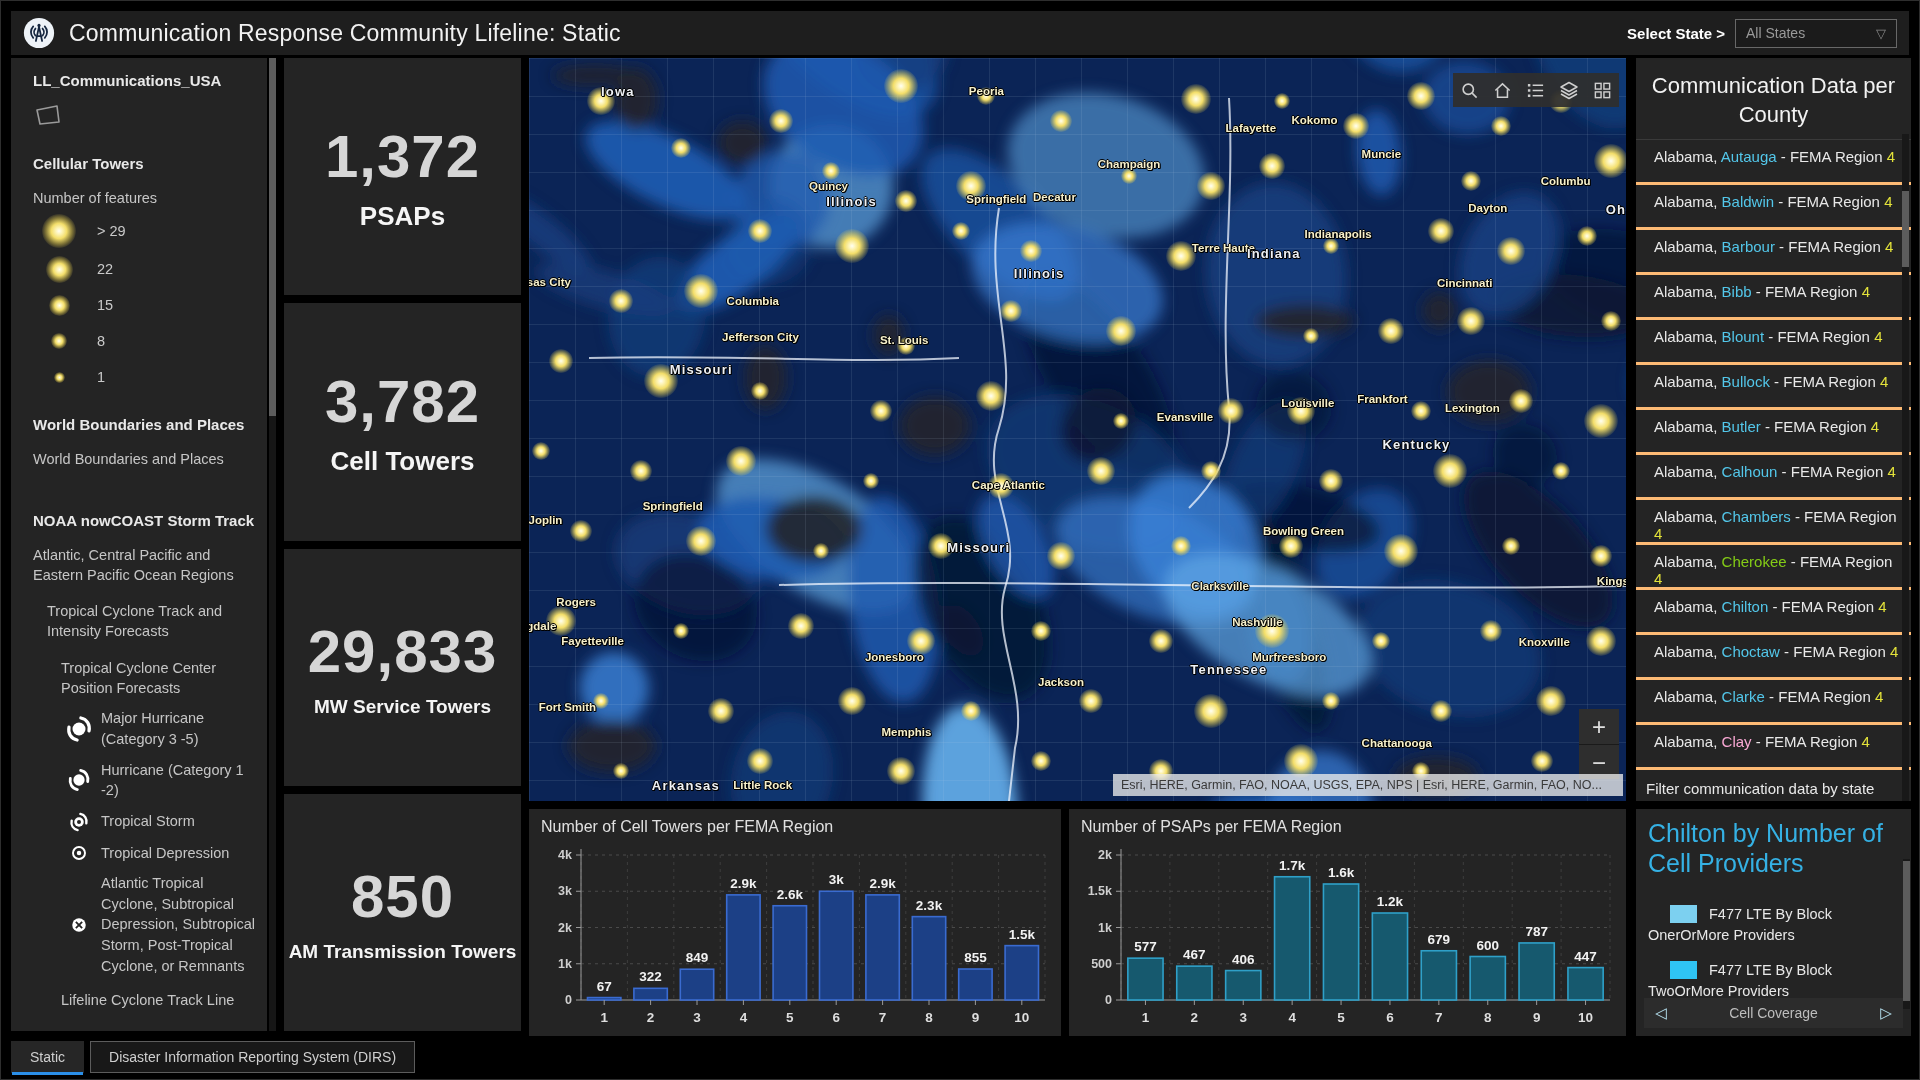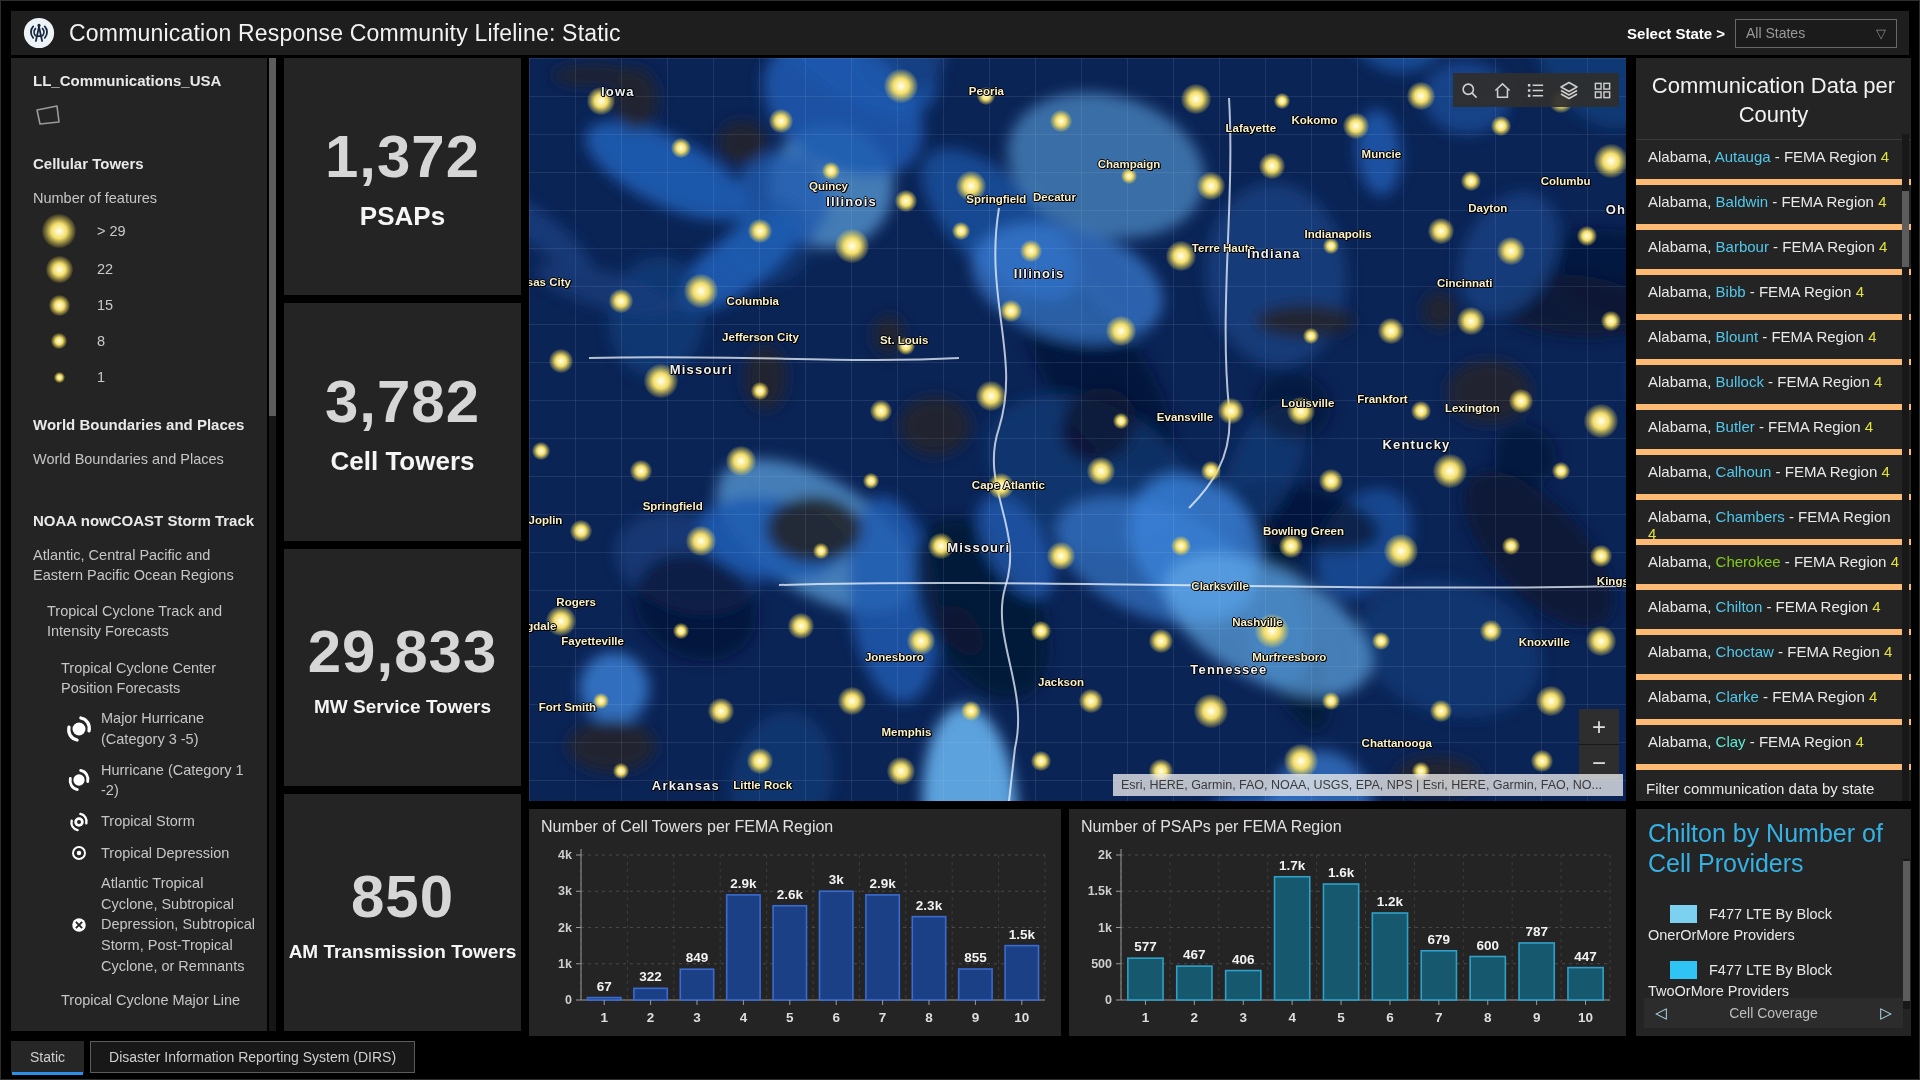--- a/index.html
+++ b/index.html
@@ -63,21 +63,21 @@
   .map-toolbar svg { display:block; }
   .zoom-ctrl { position:absolute; right:7px; bottom:22px; width:40px; background:#2e2e2e; }
   .zoom-btn { width:40px; height:35px; color:#e0e0e0; font-size:24px; line-height:35px; text-align:center; }
   .zoom-btn + .zoom-btn { border-top:1px solid #1a1a1a; }
   .attribution { position:absolute; right:3px; bottom:5px; width:510px; height:22px; background:rgba(235,235,235,.78);
     color:#3a3a3a; font-size:12.5px; line-height:22px; padding:0 8px; white-space:nowrap; overflow:hidden; }
 
   
   .county-title { color:#f2f2f2; font-size:22px; font-weight:400; text-align:center; padding:14px 10px 10px; line-height:1.3; }
   .county-list { border-top:1px solid #3a3a3a; }
-  .county-row { height:45px; padding:8px 10px 0 12px; border-bottom:6px solid #fdba74; font-size:15px; }
+  .county-row { height:45px; padding:8px 10px 0 18px; border-bottom:3px solid #fdba74; font-size:15px; }
   .county-row .st { color:#e8e8e8; } .county-row .cty { } .county-row .rg { }
   .county-footer { color:#e9e9e9; font-size:15px; line-height:1.5; padding:8px 10px; }
   .v-scroll { position:absolute; right:2px; width:7px; background:#181818; }
   .v-scroll .thumb { position:absolute; left:0; width:7px; background:#5c5c5c; }
 
   
   .chart-title { position:absolute; left:12px; top:9px; color:#e0e0e0; font-size:16px; }
   .chart-panel-1 svg, .chart-panel-2 svg { position:absolute; left:0; top:0; }
 
   
@@ -215,21 +215,21 @@
         <div class="storm-row">
           <div class="storm-icon-box">
             <svg width="18" height="18" viewBox="0 0 24 24">
               <circle cx="12" cy="12" r="9" fill="#fff"></circle>
               <path d="M7.8 7.8 L16.2 16.2 M16.2 7.8 L7.8 16.2" stroke="#242424" stroke-width="2.4"></path>
             </svg>
           </div>
           <div class="storm-label">Atlantic Tropical Cyclone, Subtropical Depression, Subtropical Storm, Post-Tropical Cyclone, or Remnants</div>
         </div>
       </div>
-    <div class="lg-text ind2" style="margin-top:14px;">Tropical Cyclone Major Line</div>
+    <div class="lg-text ind2" style="margin-top:14px;">Lifeline Cyclone Track Line</div>
   </div>
   <div class="sidebar-scroll">
       <div class="thumb"></div>
     </div>
 
   <div class="stats-col" id="stats">
       <div class="stat-panel">
         <div class="stat-value">1,372</div>
         <div class="stat-label big">PSAPs</div>
       </div>
@@ -554,21 +554,21 @@
         <div class="county-row"><span class="st">Alabama, </span><span class="cty" style="color:#53c7ea">Bibb</span><span class="st"> - FEMA Region </span><span class="rg" style="color:#e3e23a">4</span></div>
         <div class="county-row"><span class="st">Alabama, </span><span class="cty" style="color:#53c7ea">Blount</span><span class="st"> - FEMA Region </span><span class="rg" style="color:#e3e23a">4</span></div>
         <div class="county-row"><span class="st">Alabama, </span><span class="cty" style="color:#53c7ea">Bullock</span><span class="st"> - FEMA Region </span><span class="rg" style="color:#e3e23a">4</span></div>
         <div class="county-row"><span class="st">Alabama, </span><span class="cty" style="color:#53c7ea">Butler</span><span class="st"> - FEMA Region </span><span class="rg" style="color:#e3e23a">4</span></div>
         <div class="county-row"><span class="st">Alabama, </span><span class="cty" style="color:#53c7ea">Calhoun</span><span class="st"> - FEMA Region </span><span class="rg" style="color:#e3e23a">4</span></div>
         <div class="county-row"><span class="st">Alabama, </span><span class="cty" style="color:#53c7ea">Chambers</span><span class="st"> - FEMA Region </span><span class="rg" style="color:#e3e23a">4</span></div>
         <div class="county-row"><span class="st">Alabama, </span><span class="cty" style="color:#84cc16">Cherokee</span><span class="st"> - FEMA Region </span><span class="rg" style="color:#e3e23a">4</span></div>
         <div class="county-row"><span class="st">Alabama, </span><span class="cty" style="color:#53c7ea">Chilton</span><span class="st"> - FEMA Region </span><span class="rg" style="color:#e3e23a">4</span></div>
         <div class="county-row"><span class="st">Alabama, </span><span class="cty" style="color:#53c7ea">Choctaw</span><span class="st"> - FEMA Region </span><span class="rg" style="color:#e3e23a">4</span></div>
         <div class="county-row"><span class="st">Alabama, </span><span class="cty" style="color:#53c7ea">Clarke</span><span class="st"> - FEMA Region </span><span class="rg" style="color:#e3e23a">4</span></div>
-        <div class="county-row"><span class="st">Alabama, </span><span class="cty" style="color:#5eead4">Clay</span><span class="st"> - FEMA Region </span><span class="rg" style="color:#e3e23a">4</span></div>
+        <div class="county-row"><span class="st">Alabama, </span><span class="cty" style="color:#f9a8d4">Clay</span><span class="st"> - FEMA Region </span><span class="rg" style="color:#e3e23a">4</span></div>
       </div>
     <div class="county-footer">Filter communication data by state and county of interest.</div>
     <div class="v-scroll" style="top:76px; height:667px;">
       <div class="thumb" style="top:57px; height:76px;"></div>
     </div>
   </div>
 
   <div class="panel chart-panel-1" id="chart1">
     <div class="chart-title">Number of Cell Towers per FEMA Region</div>
   <svg width="532" height="227">

